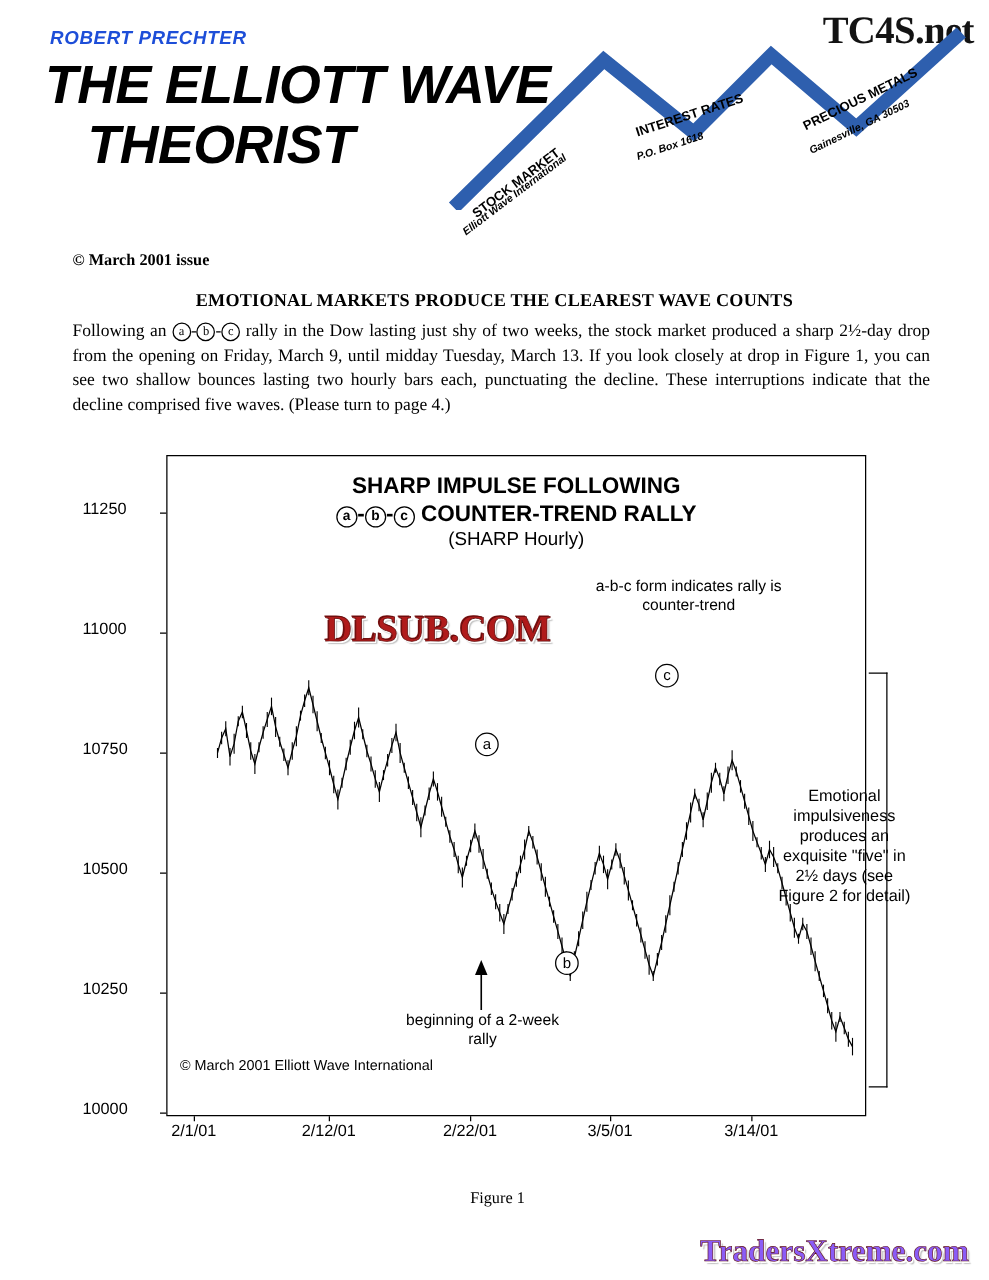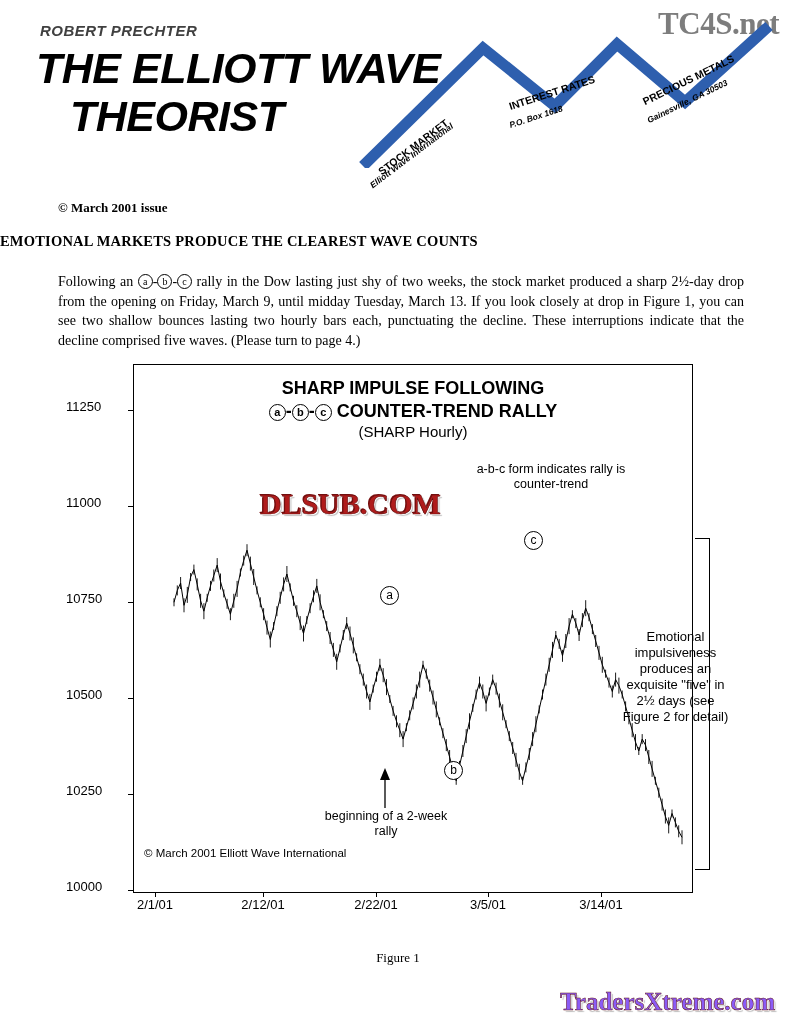--- a/index.html
+++ b/index.html
@@ -30,21 +30,21 @@
   }
   .author {
     position: absolute;
     left: 40px;
     top: 22px;
     font-family: "Liberation Sans", sans-serif;
     font-style: italic;
     font-weight: bold;
     font-size: 15px;
     letter-spacing: 0.5px;
-    color: #404040;
+    color: #1d4ed8;
   }
   .title-line1 {
     position: absolute;
     left: 36px;
     top: 44px;
     font-family: "Liberation Sans", sans-serif;
     font-weight: bold;
     font-style: italic;
     font-size: 43px;
     letter-spacing: -0.5px;
@@ -92,48 +92,48 @@
   .rot3 { transform: rotate(-26deg); transform-origin: left bottom; }
 
   
   .wm-tc4s {
     position: absolute;
     right: 12px;
     top: 6px;
     font-family: "Liberation Serif", serif;
     font-weight: bold;
     font-size: 31px;
-    color: #737373;
+    color: #000000;
     letter-spacing: -0.5px;
     opacity: 0.92;
   }
 
   
   .issue-line {
     position: absolute;
     left: 58px;
     top: 200px;
     font-family: "Liberation Serif", serif;
     font-weight: bold;
     font-size: 13px;
   }
   .headline {
     position: absolute;
     left: 0; top: 233px;
     width: 791px;
-    text-align: left;
+    text-align: center;
     font-family: "Liberation Serif", serif;
     font-weight: bold;
     font-size: 14.5px;
     letter-spacing: 0.2px;
   }
   .para {
     position: absolute;
     left: 58px;
-    top: 272px;
+    top: 256px;
     width: 686px;
     font-family: "Liberation Serif", serif;
     font-size: 14px;
     line-height: 19.5px;
     text-align: justify;
   }
   .circ {
     display: inline-block;
     width: 13px;
     height: 13px;

